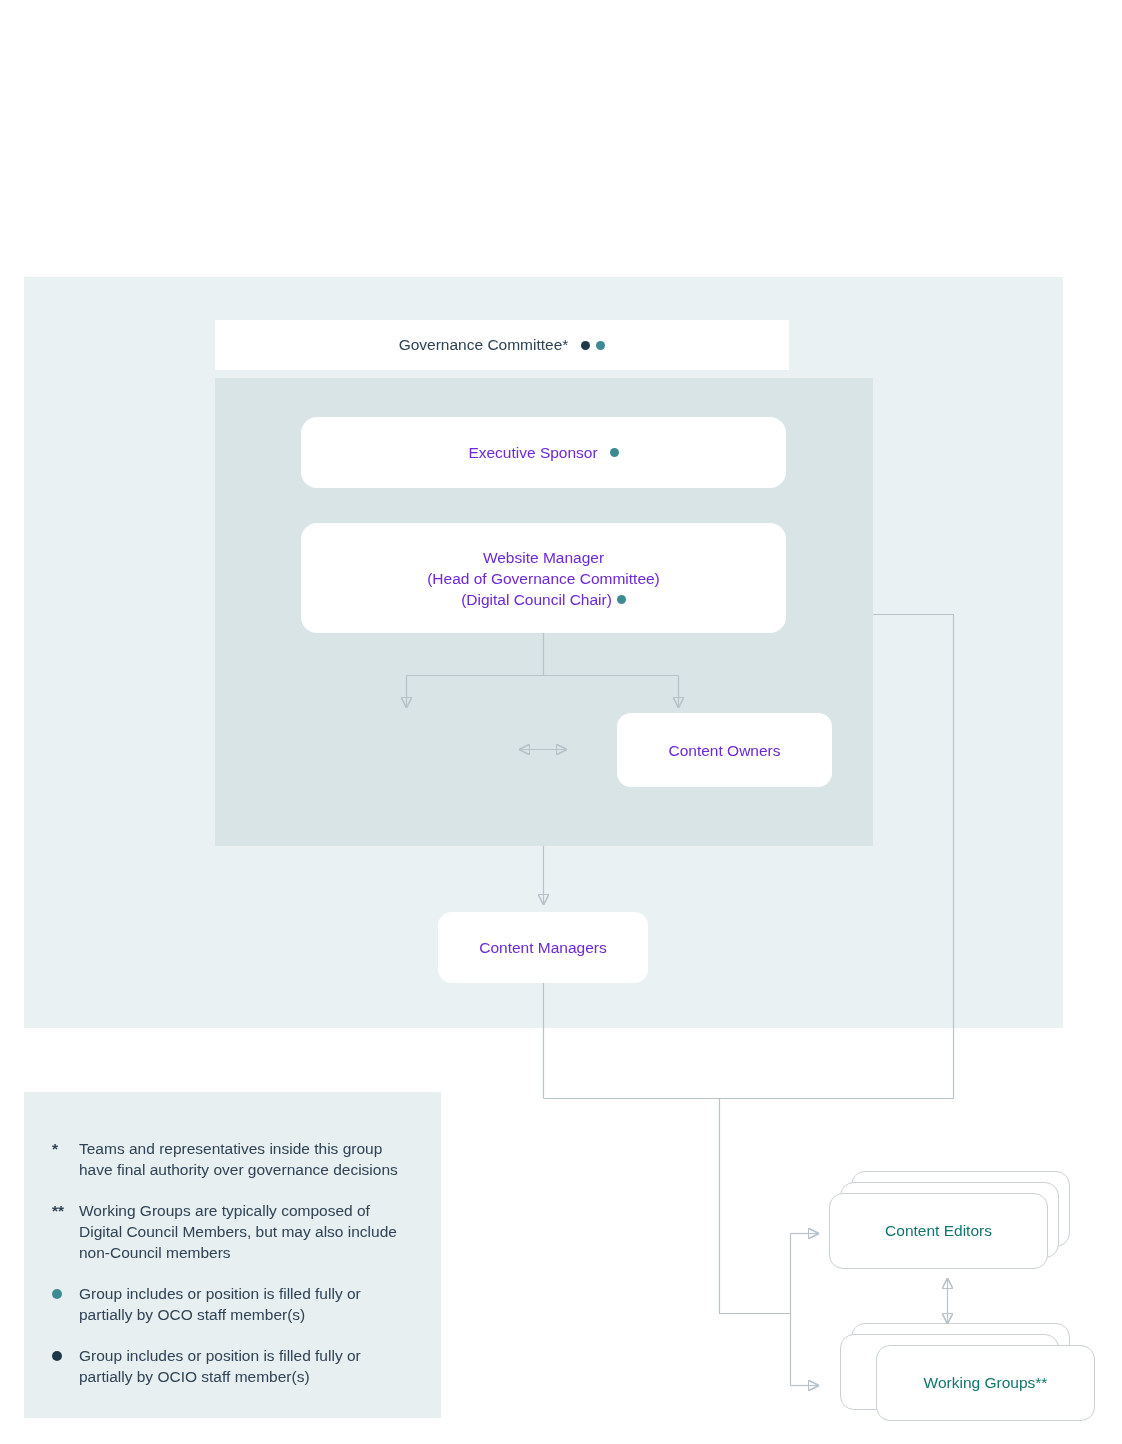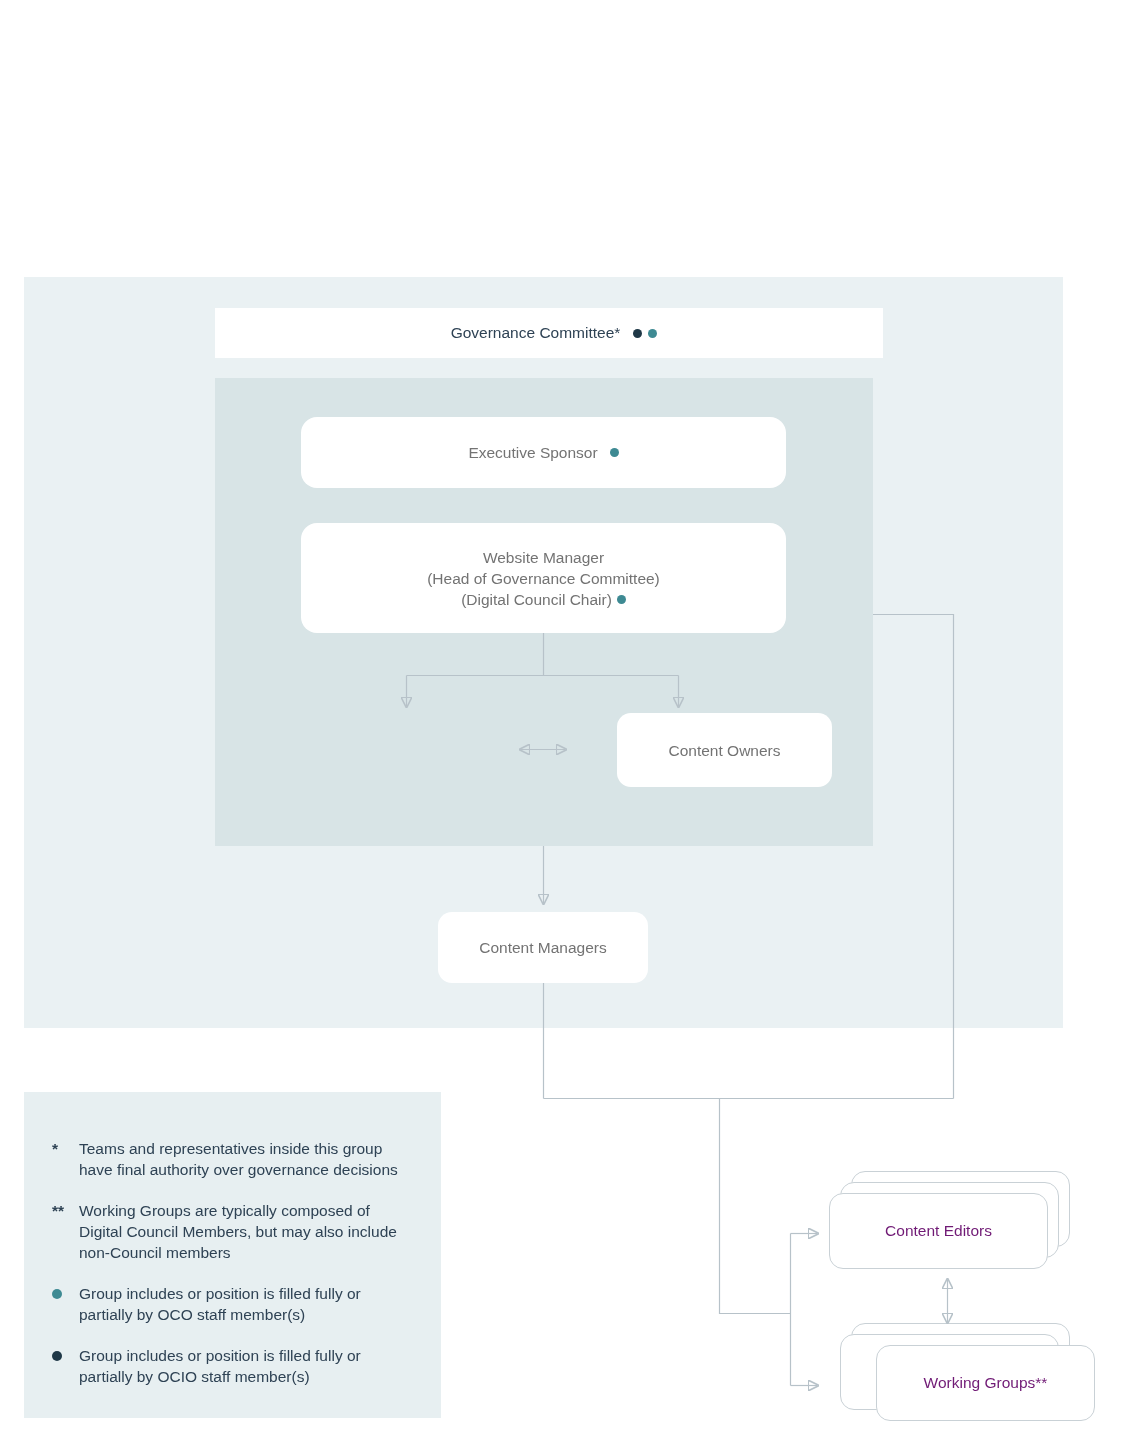--- a/index.html
+++ b/index.html
@@ -12,39 +12,39 @@
   .hdr{position:absolute;left:24px;top:230px;width:1039px;height:47px;background:#38808c;
        display:flex;align-items:center;justify-content:center;color:#ffffff;
        font-size:15px;font-weight:500;letter-spacing:0.2px;}
 
   .outer-panel{position:absolute;left:24px;top:277px;width:1039px;height:751px;background:#eaf1f3;}
   .inner-panel{position:absolute;left:215px;top:378px;width:658px;height:468px;background:#d8e4e6;}
 
   .conn{position:absolute;left:0;top:0;pointer-events:none;}
   .conn path{stroke:#b7c2c9;stroke-width:1.2;fill:none;}
 
-  .govbar{position:absolute;left:215px;top:308px;width:658px;height:50px;background:#ffffff;
+  .govbar{position:absolute;left:215px;top:320px;width:574px;height:50px;background:#ffffff;
           display:flex;align-items:center;justify-content:center;gap:6px;
-          color:#2e4254;font-size:15.5px;font-weight:500;padding-left:10px;}
+          color:#2e4254;font-size:15.5px;font-weight:500;}
 
   .box{position:absolute;background:#ffffff;display:flex;flex-direction:column;
-       align-items:center;justify-content:center;color:#737373;font-size:15.5px;
+       align-items:center;justify-content:center;color:#6d28d9;font-size:15.5px;
        font-weight:500;text-align:center;line-height:21px;}
   .r16{border-radius:16px;} .r14{border-radius:14px;}
   .row{display:flex;align-items:center;justify-content:center;gap:5px;}
 
   .dot{width:9px;height:9px;border-radius:50%;display:inline-block;flex:none;}
   .dot-teal{background:#3e8a93;}
   .dot-navy{background:#1f3847;}
   .gap-l{margin-left:7px;}
 
   .stackbox{position:absolute;width:217px;height:74px;background:#ffffff;
             border:1px solid #c9d1d6;border-radius:14px;}
   .stack-front{display:flex;align-items:center;justify-content:center;
-               color:#701a75;font-size:15.5px;font-weight:500;}
+               color:#0f766e;font-size:15.5px;font-weight:500;}
 
   .legend{position:absolute;left:24px;top:1092px;width:417px;height:326px;background:#e7eff1;
           box-sizing:border-box;padding:46px 26px 0 28px;}
   .lg-row{display:flex;margin-bottom:20px;color:#2e4254;font-size:15.5px;line-height:21px;}
   .lg-marker{width:27px;flex:none;font-weight:700;color:#2e4254;}
   .lg-marker .dot{margin-top:5px;width:10px;height:10px;}
   .lg-text{flex:1;}
 </style>
 </head>
 <body>

